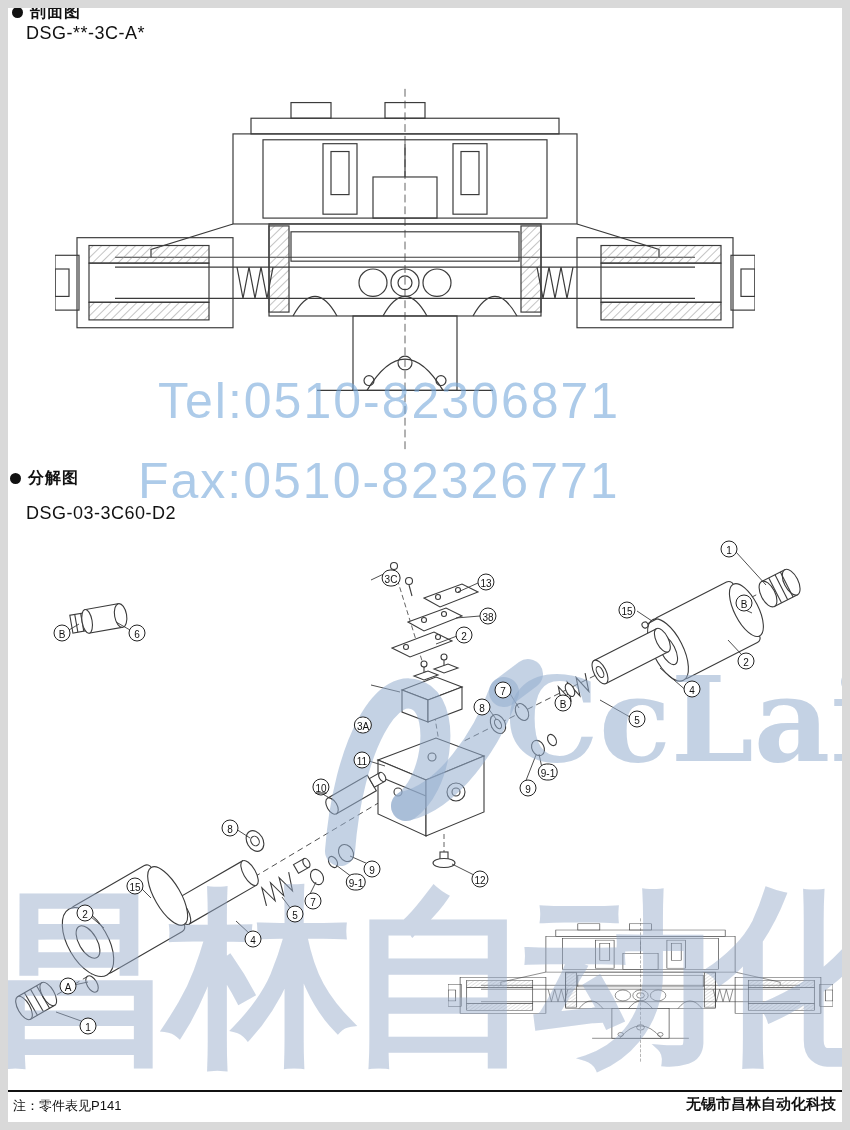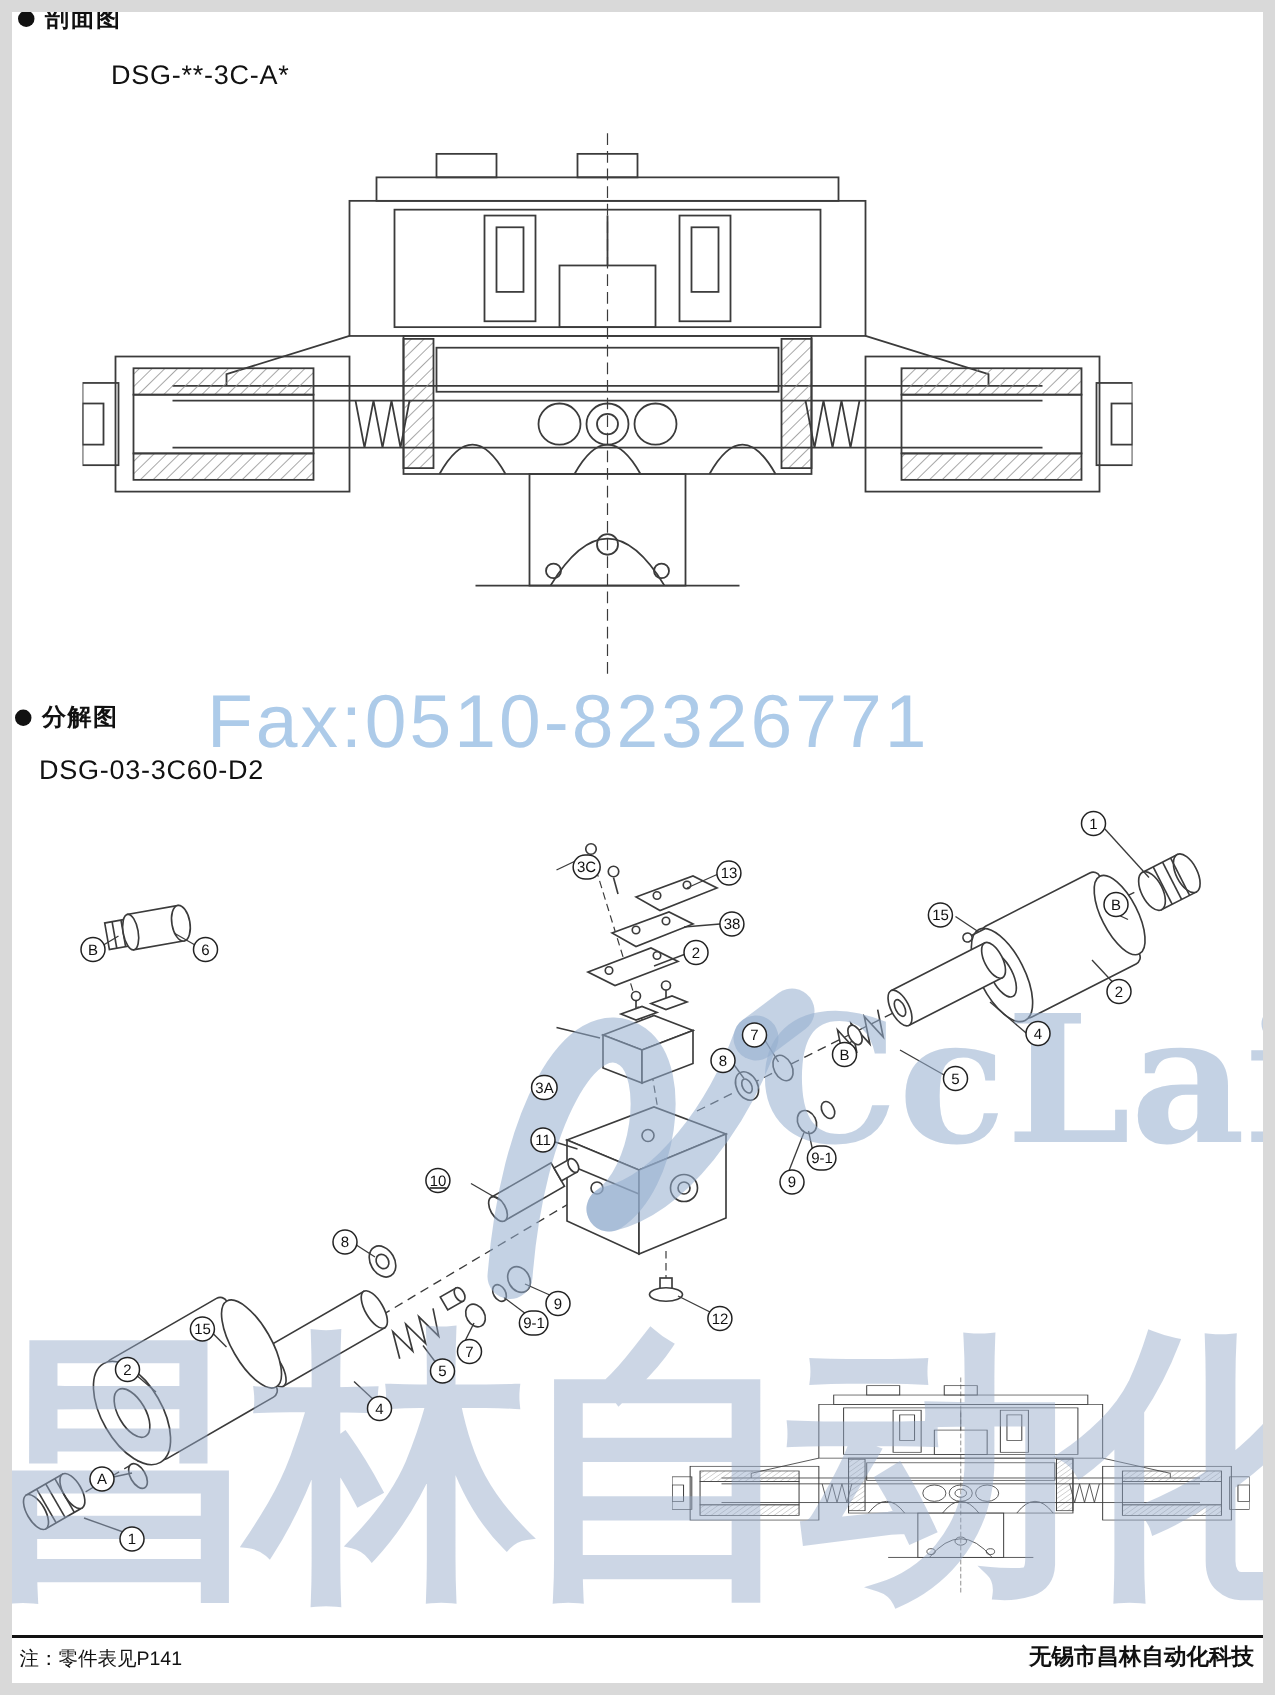--- a/index.html
+++ b/index.html
@@ -90,26 +90,27 @@
         <circle cx="386" cy="304" r="5"></circle>
         <line x1="262" y1="314" x2="438" y2="314"></line>
       </g>
     </defs>
   </svg>
 
   <div class="sec-row" style="left:12px;top:2px;">
     <span class="bullet"></span>
     <span class="sec-title">剖面图</span>
   </div>
-  <div class="model" style="left:26px;top:40px;margin-left:48px;">DSG-**-3C-A*</div>
+  <div class="model" style="left:26px;top:23px;">DSG-**-3C-A*</div>
 
   <svg class="layer-draw" style="left:55px;top:83px;" width="700" height="372" viewBox="0 0 700 380" preserveAspectRatio="none">
     <use href="#valve-g"></use>
   </svg>
 
+  <div class="wm wm-tel">Tel:0510-82306871</div>
   <div class="wm wm-fax">Fax:0510-82326771</div>
   <svg class="wm wm-swoosh" viewBox="0 0 230 250">
     <g fill="none" stroke="rgba(148,173,206,.55)" stroke-width="30" stroke-linecap="round">
       <path d="M22,215 C30,110 70,38 104,62 C128,80 118,150 88,170"></path>
       <path d="M88,170 C130,160 168,106 186,56"></path>
       <path d="M186,56 l24,-18"></path>
     </g>
   </svg>
   <div class="wm wm-logo-text">CcLair</div>
   <div class="wm wm-brand">昌林自动化</div>
@@ -340,21 +341,21 @@
       <div class="plabel" style="left: 627px; top: 610px;">15</div>
       <div class="plabel" style="left: 744px; top: 603px;">B</div>
       <div class="plabel" style="left: 746px; top: 661px;">2</div>
       <div class="plabel" style="left: 503px; top: 690px;">7</div>
       <div class="plabel" style="left: 482px; top: 707px;">8</div>
       <div class="plabel" style="left: 563px; top: 703px;">B</div>
       <div class="plabel" style="left: 692px; top: 689px;">4</div>
       <div class="plabel" style="left: 637px; top: 719px;">5</div>
       <div class="plabel" style="left: 363px; top: 684px; margin-top: 41px;">3A</div>
       <div class="plabel" style="left: 362px; top: 760px;">11</div>
-      <div class="plabel" style="left: 292px; top: 787px; text-decoration: underline;">10</div>
+      <div class="plabel" style="left: 321px; top: 787px; text-decoration: underline;">10</div>
       <div class="plabel" style="left: 548px; top: 772px;">9-1</div>
       <div class="plabel" style="left: 528px; top: 788px;">9</div>
       <div class="plabel" style="left: 230px; top: 828px;">8</div>
       <div class="plabel" style="left: 372px; top: 869px;">9</div>
       <div class="plabel" style="left: 356px; top: 882px;">9-1</div>
       <div class="plabel" style="left: 480px; top: 879px;">12</div>
       <div class="plabel" style="left: 313px; top: 901px;">7</div>
       <div class="plabel" style="left: 295px; top: 914px;">5</div>
       <div class="plabel" style="left: 135px; top: 886px;">15</div>
       <div class="plabel" style="left: 85px; top: 913px;">2</div>

